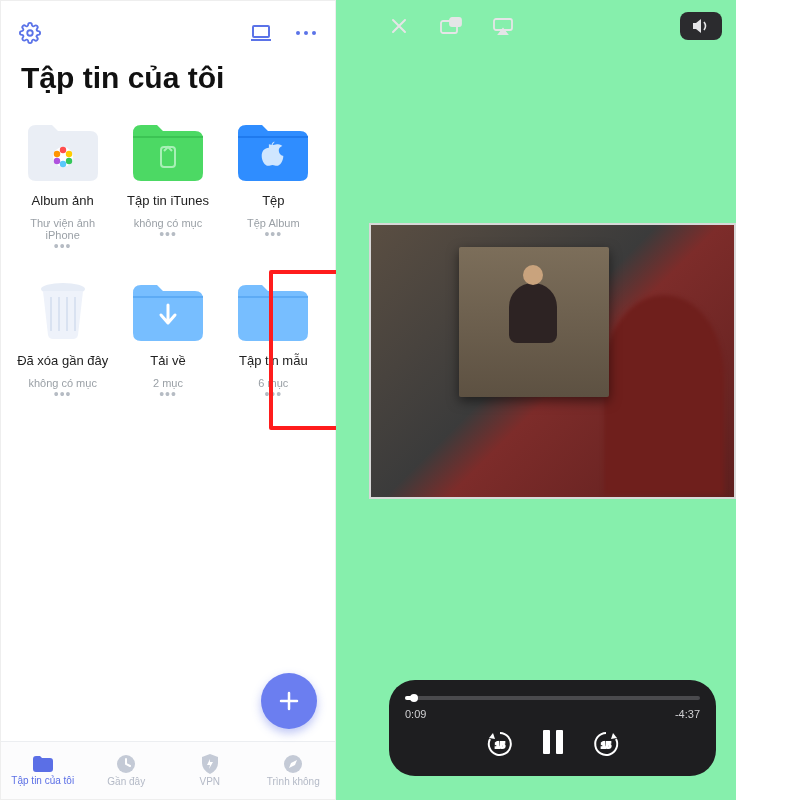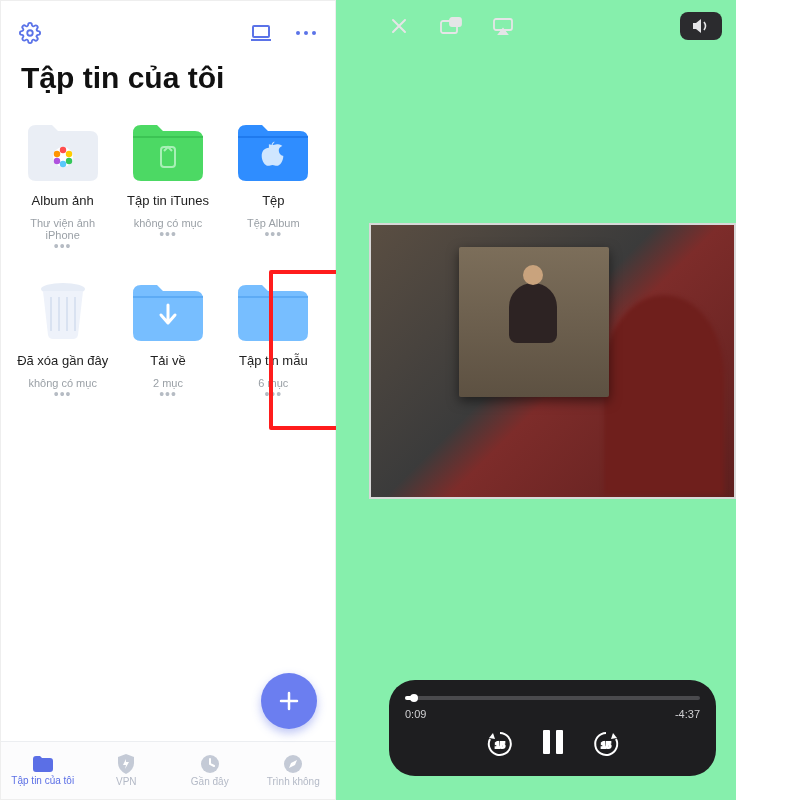--- a/index.html
+++ b/index.html
@@ -182,32 +182,32 @@
     </div>
 
     <div class="bottom-nav">
       <div class="nav-item active">
         <svg width="22" height="18" viewBox="0 0 22 18" fill="#5b6fe6">
             <path d="M1 4 Q1 1 4 1 H8 L10 3 H18 Q21 3 21 6 V14 Q21 17 18 17 H4 Q1 17 1 14 Z"></path>
           </svg>
         <span>Tập tin của tôi</span>
       </div>
       <div class="nav-item">
+        <svg width="20" height="20" viewBox="0 0 20 20" fill="#c4cad6">
+            <circle cx="10" cy="10" r="9"></circle>
+            <path d="M10 5 V10 L14 12" stroke="#fff" stroke-width="2" fill="none" stroke-linecap="round"></path>
+          </svg>
+        <span>Gần đây</span>
+      </div>
+      <div class="nav-item">
         <svg width="18" height="20" viewBox="0 0 18 20" fill="#c4cad6">
             <path d="M9 0 L17 3 V9 Q17 16 9 20 Q1 16 1 9 V3 Z"></path>
             <path d="M9 5 L6 11 H9 L8 15 L12 8 H9 Z" fill="#fff"></path>
           </svg>
         <span>VPN</span>
-      </div>
-      <div class="nav-item">
-        <svg width="20" height="20" viewBox="0 0 20 20" fill="#c4cad6">
-            <circle cx="10" cy="10" r="9"></circle>
-            <path d="M10 5 V10 L14 12" stroke="#fff" stroke-width="2" fill="none" stroke-linecap="round"></path>
-          </svg>
-        <span>Gần đây</span>
       </div>
       <div class="nav-item">
         <svg width="20" height="20" viewBox="0 0 20 20" fill="#c4cad6">
             <circle cx="10" cy="10" r="9"></circle>
             <path d="M14 6 L8 9 L6 14 L12 11 Z" fill="#fff"></path>
           </svg>
         <span>Trình không</span>
       </div>
     </div>
   </div>

